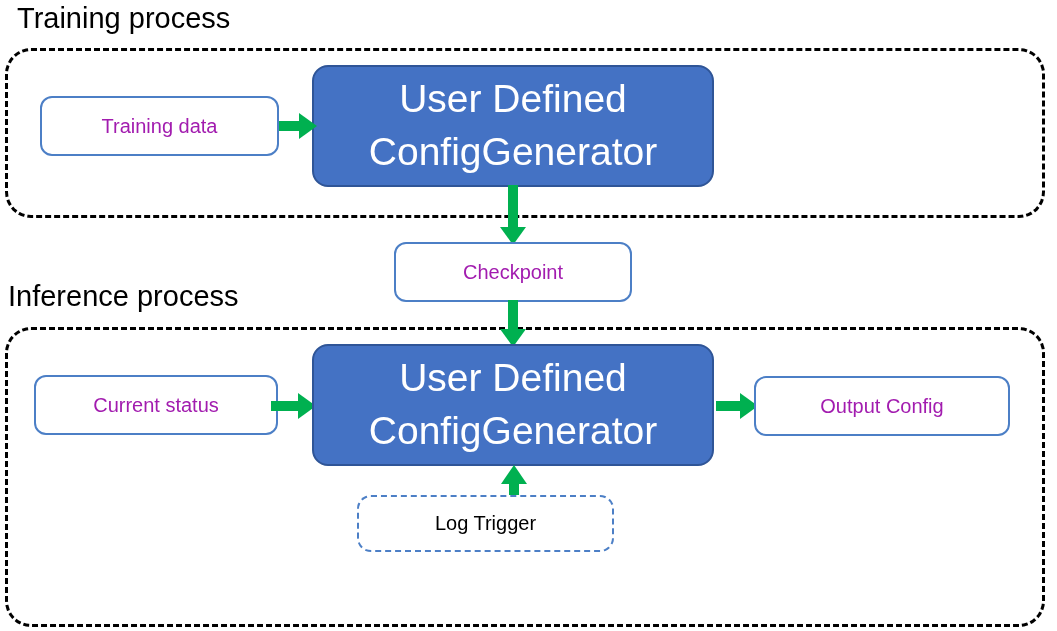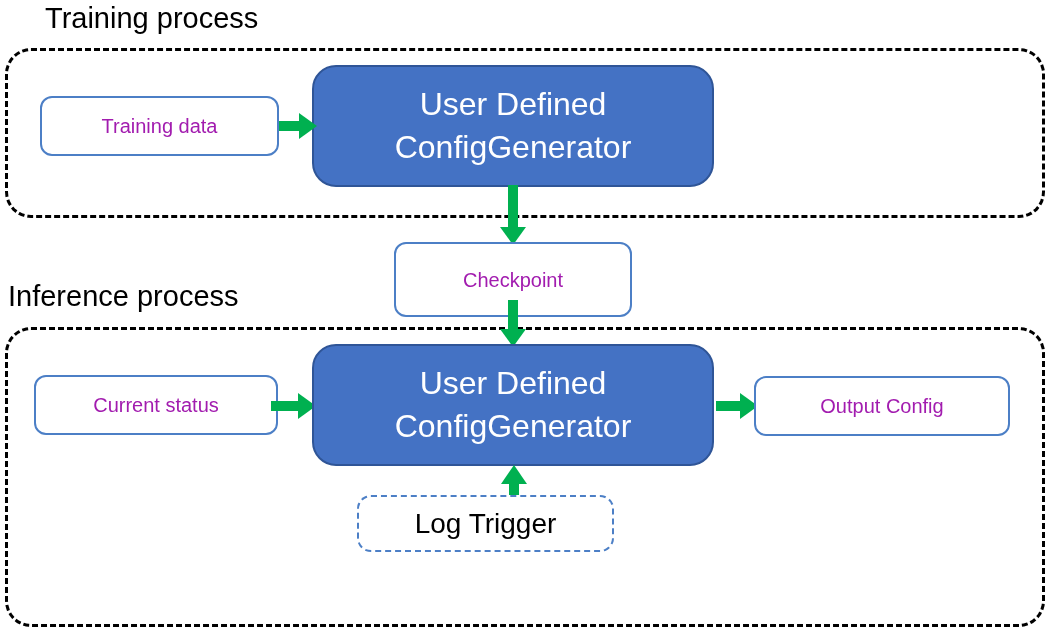--- a/index.html
+++ b/index.html
@@ -23,21 +23,21 @@
 
   
   .section-caption {
     position: absolute;
     font-size: 29px;
     line-height: 1;
     color: #000000;
     white-space: nowrap;
     letter-spacing: 0px;
   }
-  #caption-training { left: 17px; top: 4px; margin-left: 28px; }
+  #caption-training { left: 17px; top: 4px; }
   #caption-inference { left: 8px; top: 282px; }
 
   
   .process-container {
     position: absolute;
     border: 3px dashed #000000;
     border-radius: 26px;
     box-sizing: border-box;
     background: transparent;
   }
@@ -63,56 +63,56 @@
     border-radius: 12px;
     display: flex;
     align-items: center;
     justify-content: center;
     color: #a21caf;
     font-size: 20px;
     line-height: 1.1;
     white-space: nowrap;
   }
   #box-training-data  { left: 40px;  top: 96px;  width: 239px; height: 60px; }
-  #box-checkpoint     { left: 394px; top: 242px; width: 238px; height: 75px; }
+  #box-checkpoint     { left: 394px; top: 242px; width: 238px; height: 60px; }
   #box-current-status { left: 34px;  top: 375px; width: 244px; height: 60px; }
   #box-output-config  { left: 754px; top: 376px; width: 256px; height: 60px; text-align: center; }
 
   
   .proc-box {
     position: absolute;
     box-sizing: border-box;
     background: #4472C4;
     border: 2px solid #2F5597;
-    border-radius: 24px;
+    border-radius: 16px;
     display: flex;
     flex-direction: column;
     align-items: center;
     justify-content: center;
     color: #ffffff;
-    font-size: 32px;
+    font-size: 39px;
     line-height: 1.35;
     text-align: center;
     white-space: nowrap;
   }
   #proc-train     { left: 312px; top: 65px;  width: 402px; height: 122px; }
   #proc-inference { left: 312px; top: 344px; width: 402px; height: 122px; }
 
   
   .trigger-box {
     position: absolute;
     box-sizing: border-box;
     background: #ffffff;
     border: 2px dashed #4C7FC6;
     border-radius: 14px;
     display: flex;
     align-items: center;
     justify-content: center;
     color: #000000;
-    font-size: 28px;
+    font-size: 20px;
     white-space: nowrap;
   }
   #box-log-trigger   { left: 357px; top: 495px; width: 257px; height: 57px; z-index: 2; }
   #box-clock-trigger { left: 430px; top: 550px; width: 262px; height: 58px; z-index: 3; }
 
   
   .arrow-svg {
     position: absolute;
     overflow: visible;
   }

